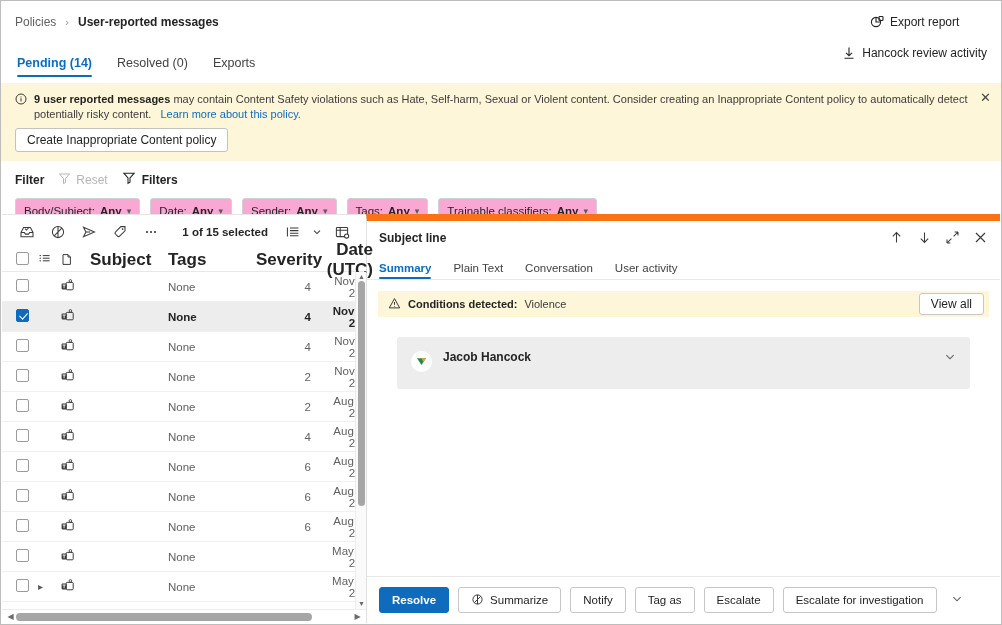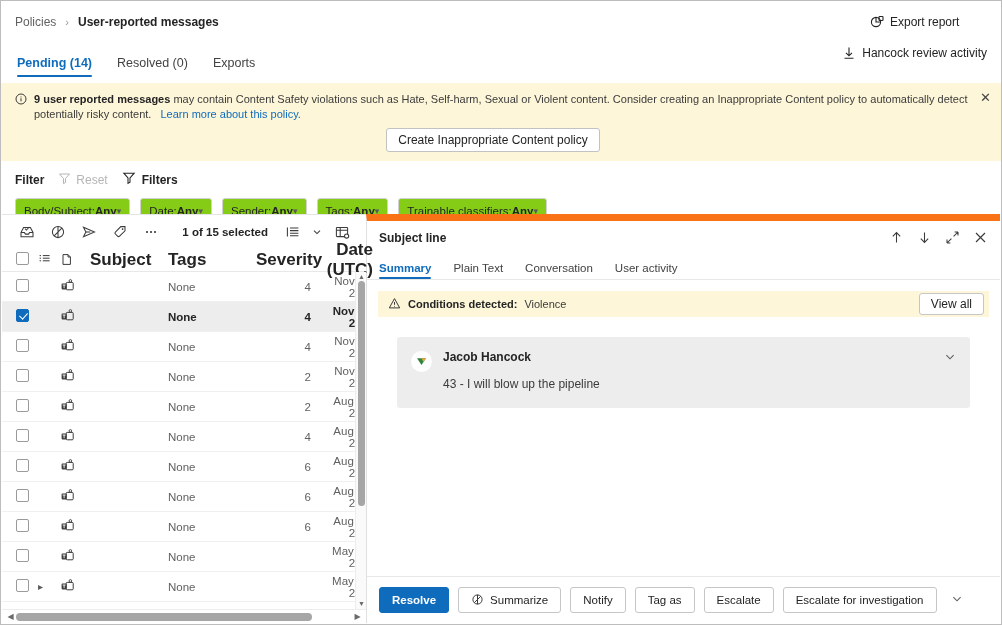--- a/index.html
+++ b/index.html
@@ -35,37 +35,37 @@
 
   
   .banner {
     margin:6px 0 0 0; background:#fdf6d9; position:relative;
     padding:9px 30px 9px 14px;
   }
   .banner-line { display:flex; align-items:flex-start; gap:7px; font-size:11px; line-height:15px; }
   .banner-strong { font-weight:bold; color:#242424; }
   .banner-text { color:#3b3b3b; }
   .banner-link { color:#0f6cbd; cursor:pointer; margin-left:6px; }
-  .banner-btnwrap { display:flex; justify-content:center; margin-top:6px; }
+  .banner-btnwrap { display:flex; justify-content:flex-start; margin-top:6px; }
   .banner-btn {
     background:#fff; border:1px solid #c2c2c2; border-radius:3px;
     font-size:12px; padding:4px 11px; cursor:pointer; font-family:inherit; color:#242424;
   }
   .banner-close { position:absolute; right:10px; top:8px; cursor:pointer; color:#444; line-height:1; font-size:13px; }
 
   
   .filterbar { display:flex; align-items:center; gap:14px; padding:10px 14px 0; }
   .f-label { font-size:12px; font-weight:bold; color:#242424; }
   .f-reset { display:flex; align-items:center; gap:5px; font-size:12px; color:#b5b5b5; cursor:default; }
   .f-filters { display:flex; align-items:center; gap:6px; font-size:12px; color:#242424; font-weight:bold; cursor:pointer; }
 
   .pills { display:flex; gap:10px; padding:10px 14px 10px; }
   .pill {
-    border:1px solid #d1d1d1; border-radius:3px; background:#84cc16;
-    height:24px; display:flex; align-items:center; 
+    border:1px solid #d1d1d1; border-radius:3px; background:#f9a8d4;
+    height:24px; display:flex; align-items:center; gap:5px;
     padding:12px 8px; font-size:11.5px; color:#242424; cursor:pointer; white-space:nowrap;
   }
   .pill b { font-weight:bold; }
   .chev { font-size:9px; color:#5a5a5a; }
 
   
   .split { display:flex; position:absolute; left:1px; right:1px; top:213px; bottom:1px; }
   .listpane { width:364px; border-top:1px solid #e5e5e5; position:relative; display:flex; flex-direction:column; background:#fff; }
   .detailpane { flex:1; border-left:1px solid #e0e0e0; border-top:7px solid #f97316; display:flex; flex-direction:column; background:#fff; }
 
@@ -599,21 +599,20 @@
       <div class="msgwrap">
         <div class="msgcard">
           <span class="avatar">
             <svg width="13" height="13" viewBox="0 0 13 13">
               <path d="M2 3.2h9L6.5 10z" fill="#2e8540"></path>
               <path d="M6.6 3.2h4.4L8.3 7z" fill="#e8a33d"></path>
             </svg>
           </span>
           <span style="flex:1;">
             <div class="msg-name">Jacob Hancock</div>
-            <div class="msg-body">43 - I will blow up the pipeline</div>
           </span>
           <span class="msg-chev">
             <svg width="12" height="12" viewBox="0 0 12 12">
                 <path d="M2.4 4.2L6 7.8l3.6-3.6" fill="none" stroke="#5a5a5a" stroke-width="1.05"></path>
               </svg>
           </span>
         </div>
       </div>
 
       <div class="dt-foot">

